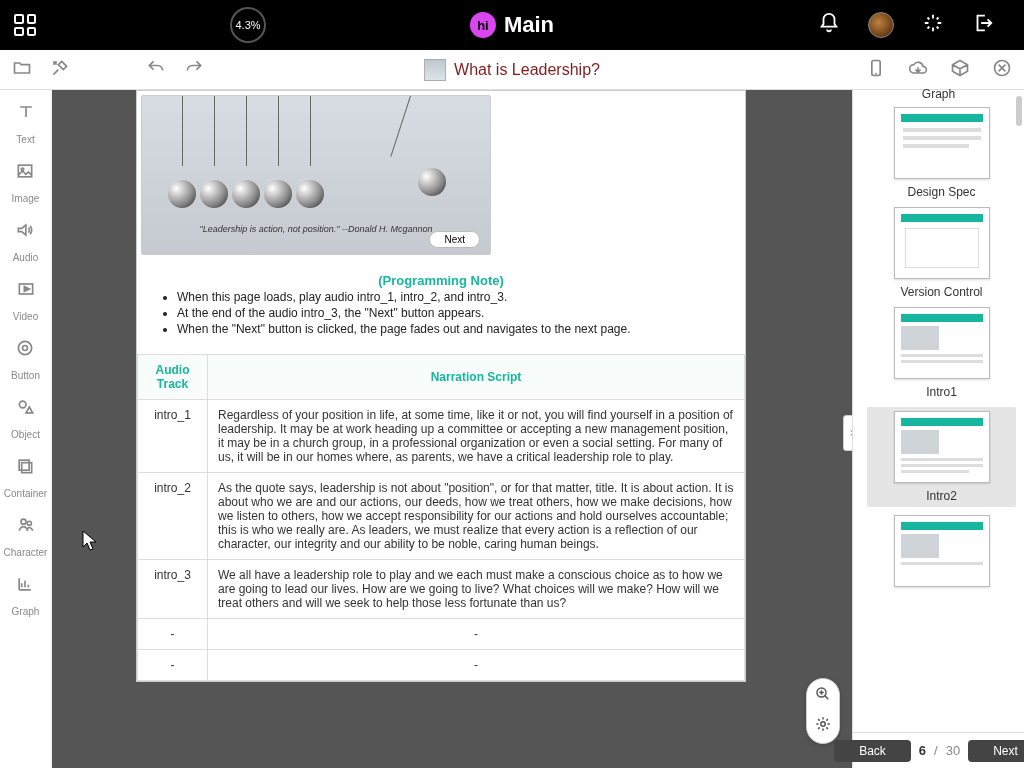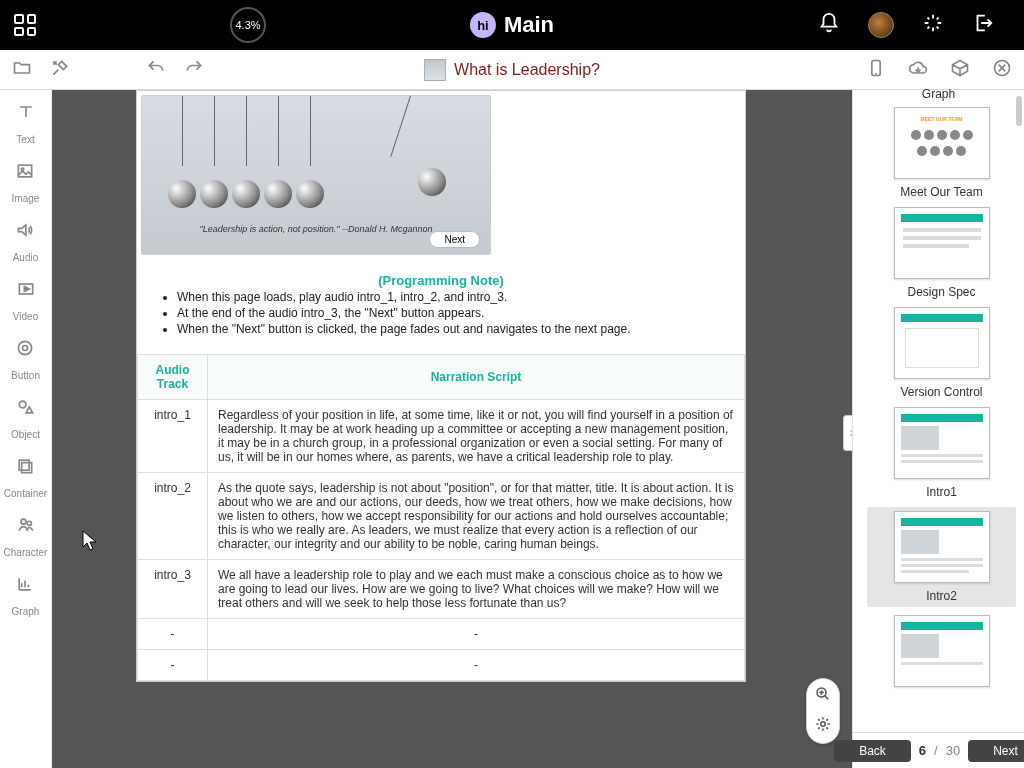--- a/index.html
+++ b/index.html
@@ -5,21 +5,21 @@
 * { margin:0; padding:0; box-sizing:border-box; font-family:Arial,Helvetica,sans-serif; }
 html,body { width:1024px; height:768px; overflow:hidden; background:#fff; }
 
 
 .topbar { height:50px; background:#000; display:flex; align-items:center; color:#fff; }
 .topbar .apps-btn { width:50px; height:50px; display:flex; align-items:center; justify-content:center; cursor:pointer; }
 .apps-grid { width:22px; height:22px; display:grid; grid-template-columns:1fr 1fr; grid-template-rows:1fr 1fr; gap:3px; }
 .apps-grid span { border:2px solid #fff; border-radius:2px; }
 .progress { margin-left:180px; width:36px; height:36px; border:2px solid #555; border-radius:50%; display:flex; align-items:center; justify-content:center; font-size:11px; color:#fff; }
 .brand { position:absolute; left:50%; transform:translateX(-50%); display:flex; align-items:center; gap:8px; }
-.brand .hi { background:#c4b5fd; color:#000; width:26px; height:26px; border-radius:50%; display:flex; align-items:center; justify-content:center; font-weight:bold; font-size:13px; }
+.brand .hi { background:#d946ef; color:#000; width:26px; height:26px; border-radius:50%; display:flex; align-items:center; justify-content:center; font-weight:bold; font-size:13px; }
 .brand .name { font-size:22px; font-weight:600; }
 .topbar .right { margin-left:auto; display:flex; align-items:center; gap:28px; padding-right:30px; }
 .topbar .right .icobtn { cursor:pointer; color:#fff; }
 .bell svg, .exit svg, .magic svg { width:22px; height:22px; stroke:#fff; fill:none; stroke-width:2; }
 .avatar { width:26px; height:26px; border-radius:50%; background:radial-gradient(circle at 40% 40%, #c08040, #402000); border:1px solid #888; }
 
 
 .docbar { height:40px; border-bottom:1px solid #ddd; display:flex; align-items:center; padding:0 12px; gap:18px; }
 .docbar .ico { color:#777; cursor:pointer; }
 .docbar svg { width:20px; height:20px; stroke:#888; fill:none; stroke-width:2; }
@@ -304,39 +304,20 @@
       <path d="M9 6l6 6-6 6"></path>
     </svg>
 </div>
 
 <div class="panel">
   <div class="scrollhint"></div>
   <div style="text-align:center;font-size:12px;color:#333;margin-top:-3px">Graph</div>
   <div class="thumbs">
     <div class="thumbcard">
       <div class="thumbimg">
-          <div style="position:absolute;top:8px;left:0;right:0;text-align:center;font-size:5px;color:#f7941d;font-weight:bold">MEET OUR TEAM</div>
-          <div class="dots" style="top:22px;justify-content:center">
-            <span></span>
-            <span></span>
-            <span></span>
-            <span></span>
-            <span></span>
-          </div>
-          <div class="dots" style="top:38px;justify-content:center">
-            <span></span>
-            <span></span>
-            <span></span>
-            <span></span>
-          </div>
-        </div>
-      <div>Meet Our Team</div>
-    </div>
-    <div class="thumbcard">
-      <div class="thumbimg">
           <div class="bar"></div>
           <div style="position:absolute;top:20px;left:8px;right:8px;height:4px;background:#ddd"></div>
           <div style="position:absolute;top:28px;left:8px;right:8px;height:4px;background:#ddd"></div>
           <div style="position:absolute;top:36px;left:8px;right:20px;height:4px;background:#ddd"></div>
         </div>
       <div>Design Spec</div>
     </div>
     <div class="thumbcard">
       <div class="thumbimg">
           <div class="bar"></div>

